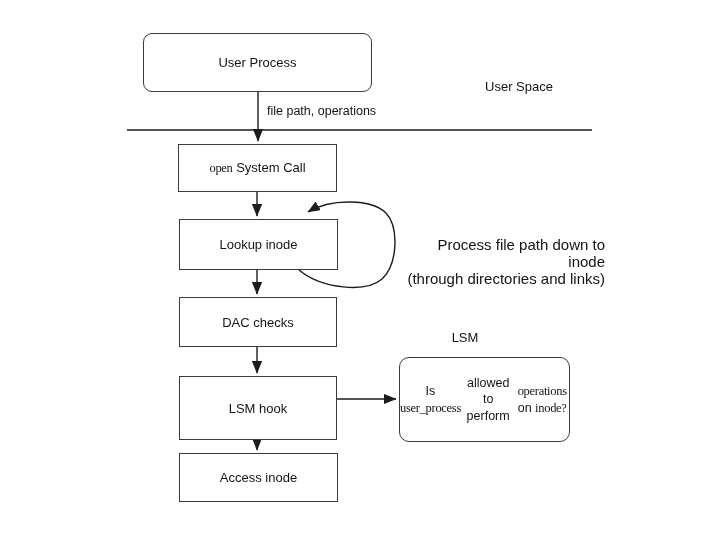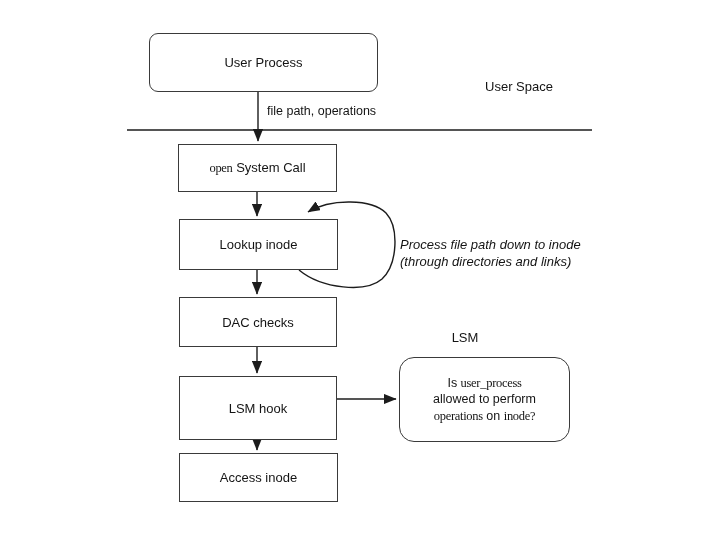--- a/index.html
+++ b/index.html
@@ -48,32 +48,31 @@
   }
   .region-label {
     position: absolute;
     font-weight: normal;
     font-size: 13px;
     text-align: center;
     white-space: nowrap;
   }
   .annotation {
     position: absolute;
-    font-size: 13px;
+    font-size: 15px;
     line-height: 17px;
-    text-align: left;
-    font-style: italic;
+    text-align: right;
   }
   .decision {
     position: absolute;
     border: 1.4px solid var(--border-color);
-    border-radius: 15px;
+    border-radius: 10px;
     background: var(--bg-color);
     display: flex;
-    flex-direction: column;
+    flex-direction: row;
     align-items: center;
     justify-content: center;
     font-size: 12.5px;
     line-height: 16.5px;
     text-align: center;
   }
 </style>
 </head>
 <body>
 
@@ -92,21 +91,21 @@
     <line x1="257" y1="192" x2="257" y2="216" stroke="#1c1c1c" stroke-width="1.4" marker-end="url(#arrowhead)"></line>
     <line x1="257" y1="270" x2="257" y2="294" stroke="#1c1c1c" stroke-width="1.4" marker-end="url(#arrowhead)"></line>
     <line x1="257" y1="347" x2="257" y2="373" stroke="#1c1c1c" stroke-width="1.4" marker-end="url(#arrowhead)"></line>
     <line x1="257" y1="424" x2="257" y2="450" stroke="#1c1c1c" stroke-width="1.4" marker-end="url(#arrowhead)"></line>
 
     <line x1="337" y1="399" x2="396" y2="399" stroke="#1c1c1c" stroke-width="1.4" marker-end="url(#arrowhead)"></line>
 
     <path d="M299,270 C322,289 366,293 382,279 C398,264 399,227 386,213 C372,199 331,198 308,212" fill="none" stroke="#1c1c1c" stroke-width="1.4" marker-end="url(#arrowhead)"></path>
   </svg>
 
-  <div class="node rounded" style="left:143px; top:33px; width:229px; height:59px;margin-left:6px;">
+  <div class="node rounded" style="left:143px; top:33px; width:229px; height:59px;">
     <span>User Process</span>
   </div>
 
   <div class="node" style="left:178px; top:144px; width:159px; height:48px;">
     <span><span class="mono">open</span><span> System Call</span></span>
   </div>
 
   <div class="node" style="left:179px; top:219px; width:159px; height:51px;">
     <span>Lookup inode</span>
   </div>

